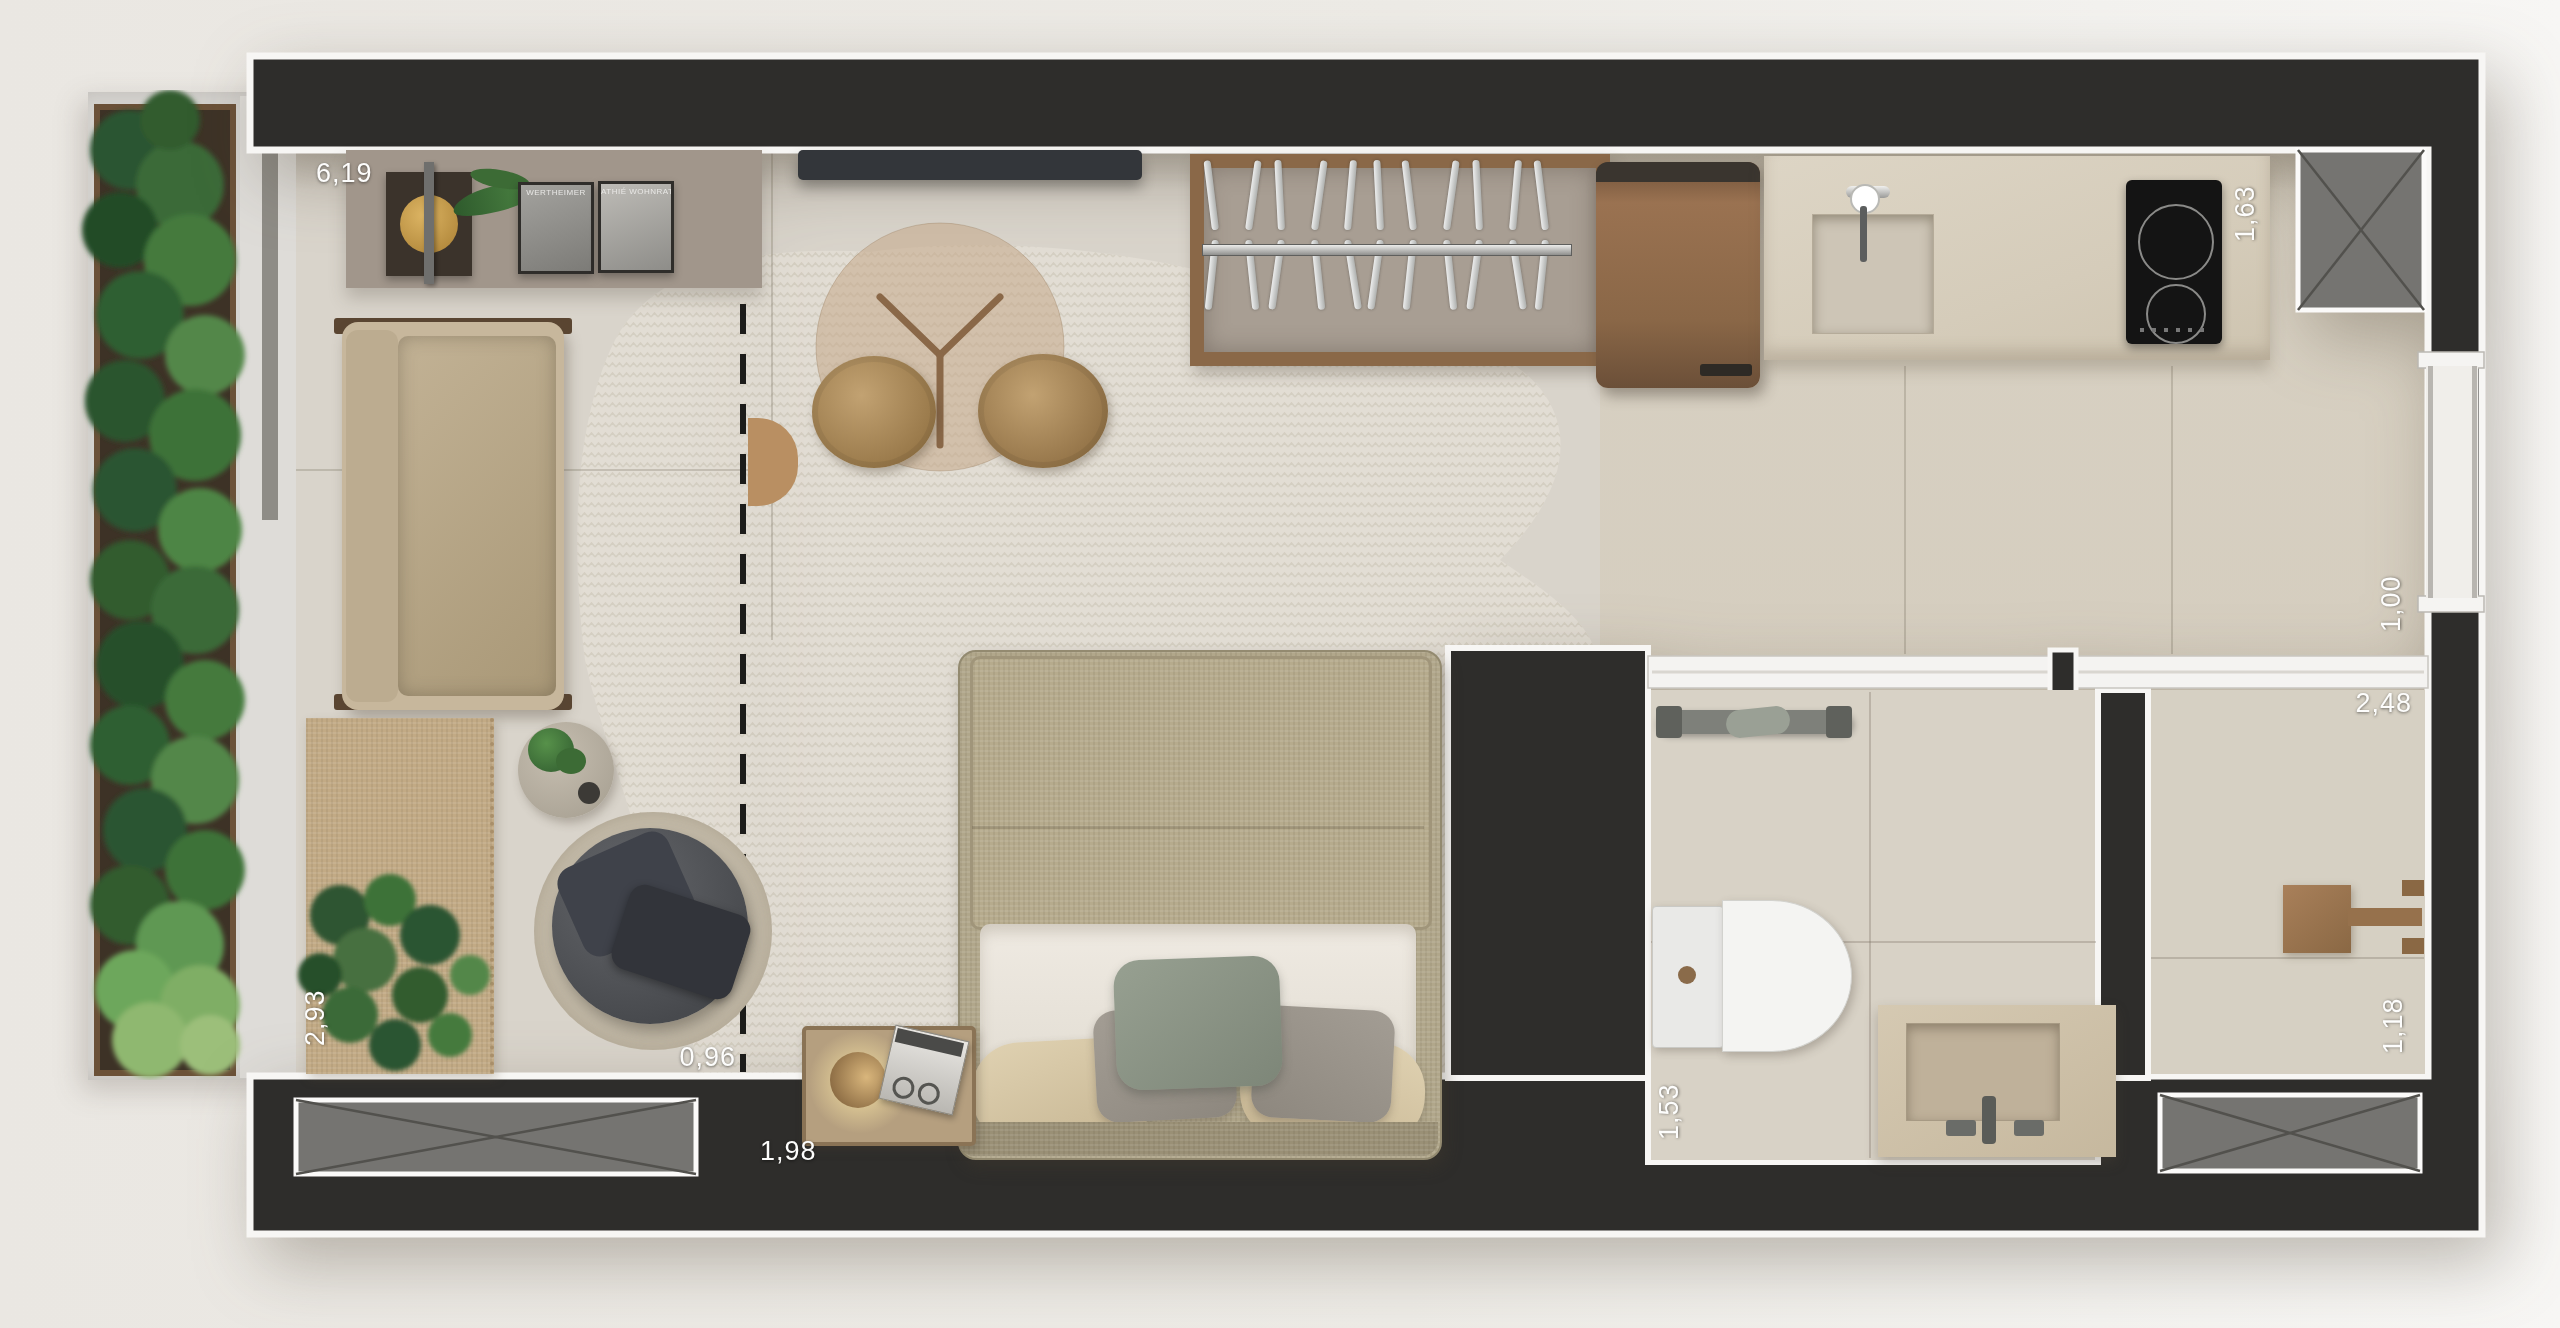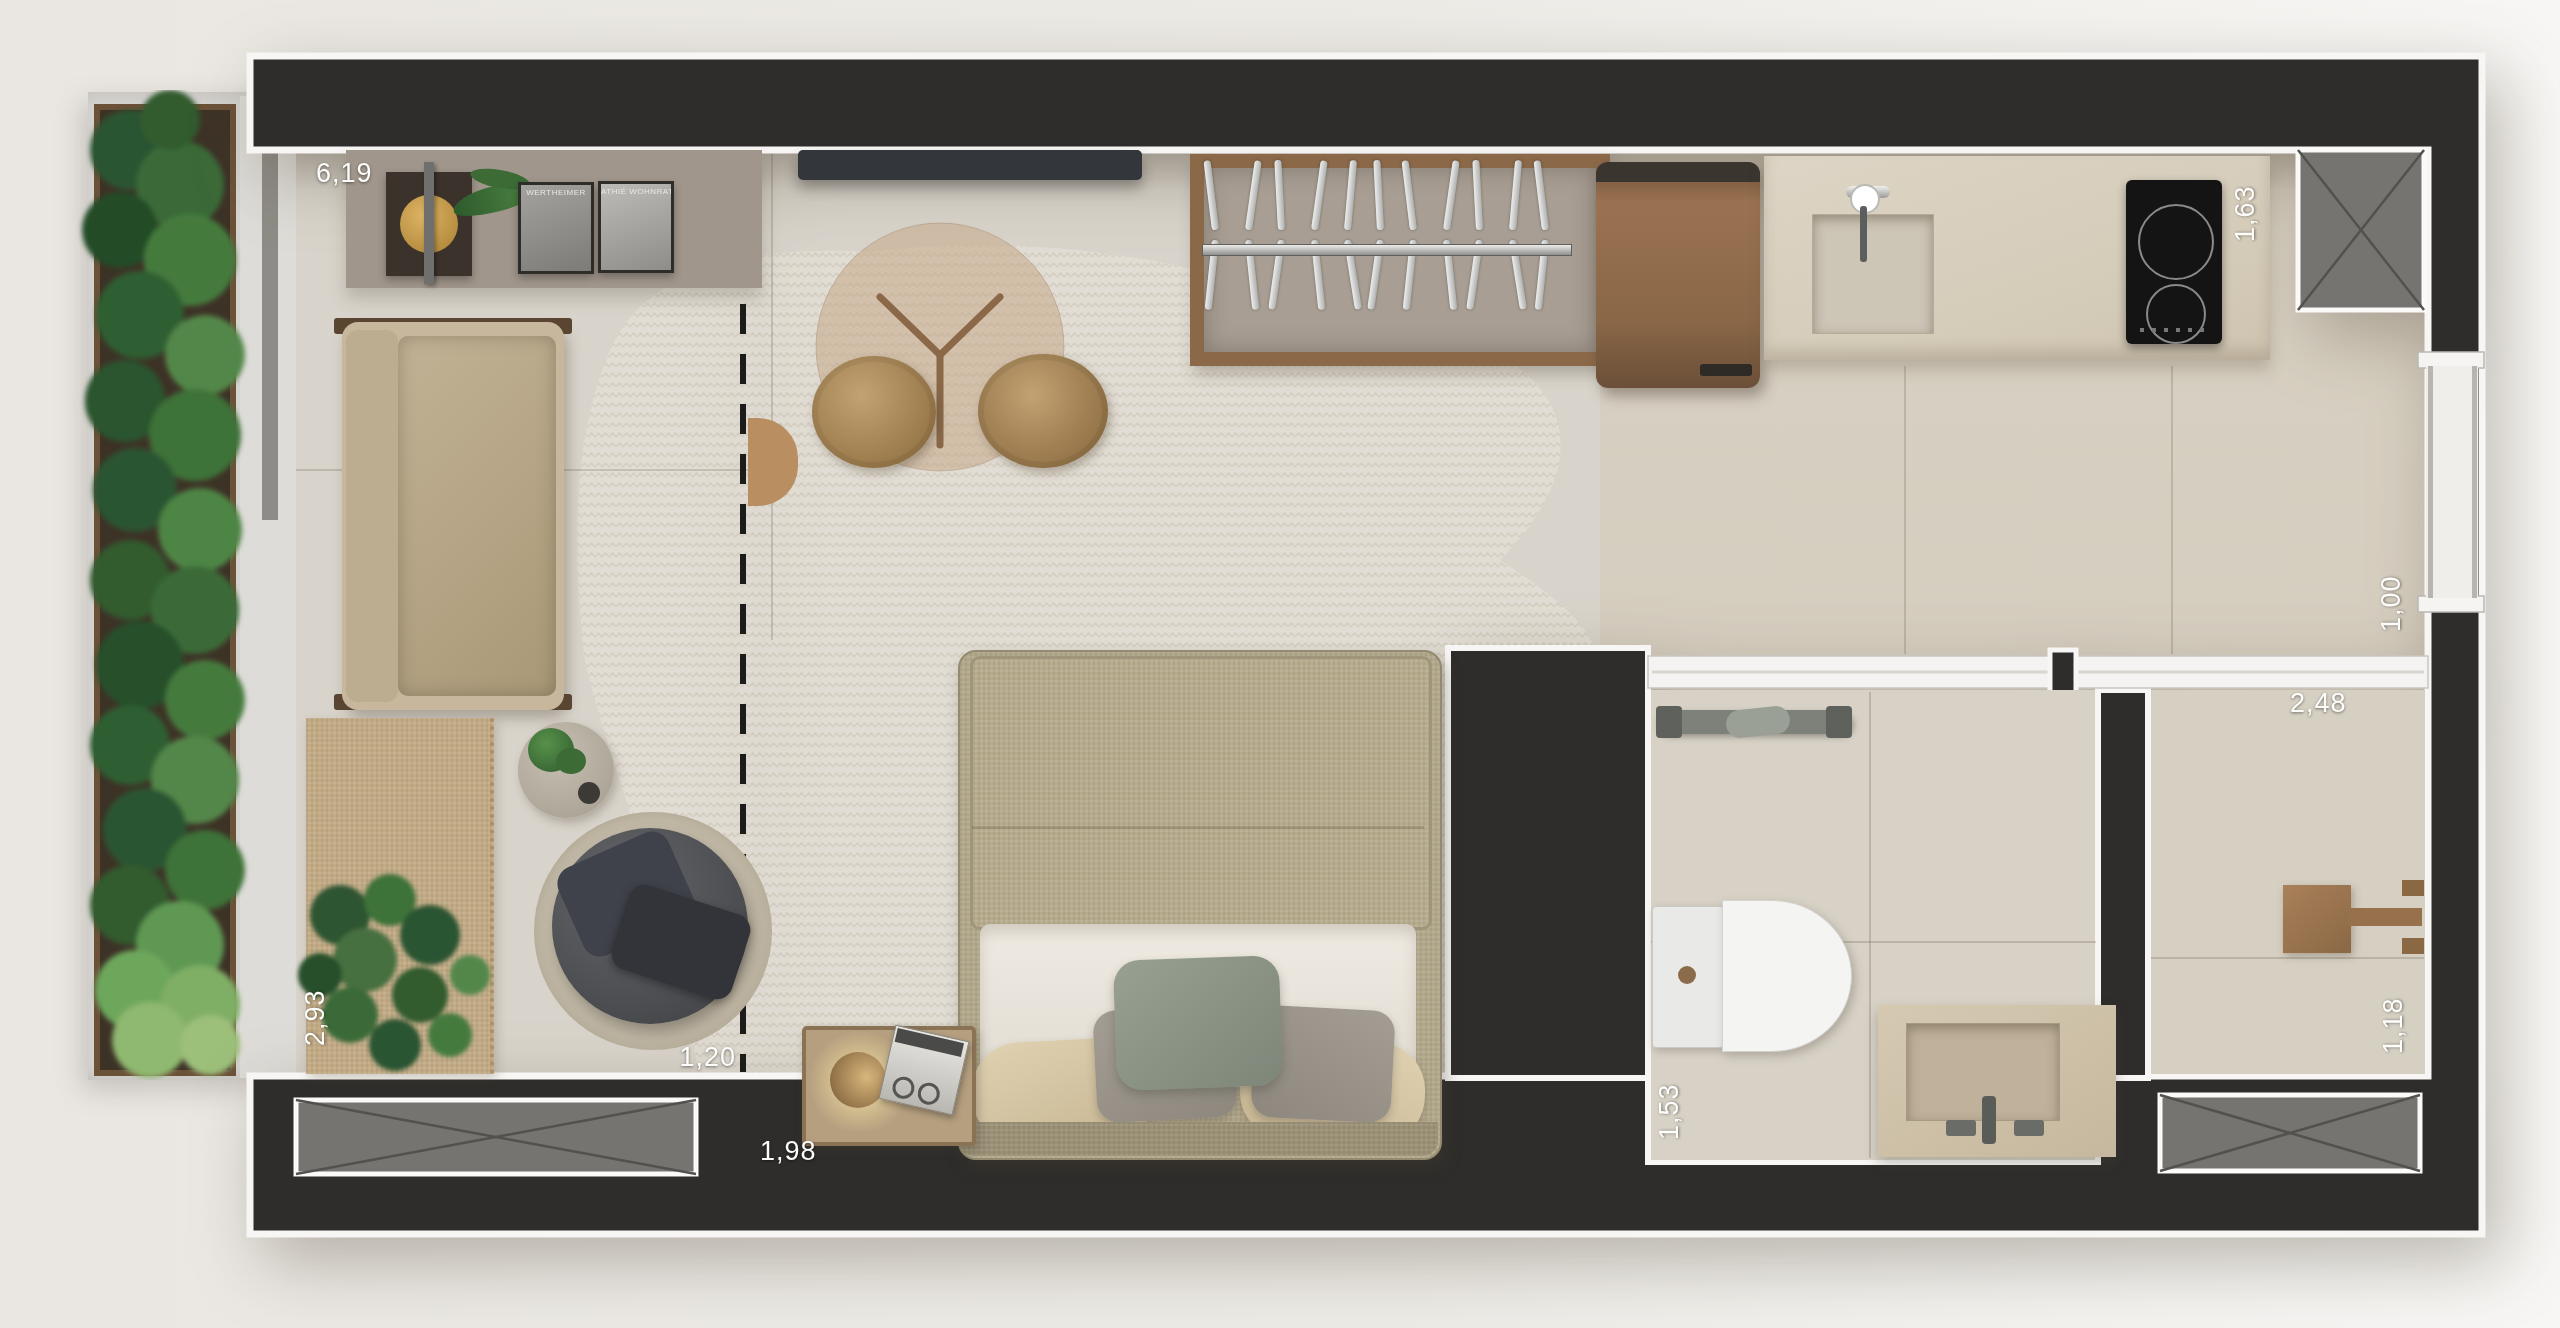--- a/index.html
+++ b/index.html
@@ -291,20 +291,20 @@
   <div class="a" style="left:2014px;top:1120px;width:30px;height:16px;background:#6a6c68;border-radius:3px;"></div>
 
   <div class="a" style="left:2283px;top:885px;width:68px;height:68px;background:linear-gradient(140deg,#a9805a,#8a6844);box-shadow:2px 3px 8px rgba(80,65,45,.35);"></div>
   <div class="a" style="left:2348px;top:908px;width:74px;height:18px;background:#96714c;"></div>
   <div class="a" style="left:2402px;top:880px;width:22px;height:16px;background:#8a6844;"></div>
   <div class="a" style="left:2402px;top:938px;width:22px;height:16px;background:#8a6844;"></div>
 
   <div class="dim a" style="left:316px;top:158px;">6,19</div>
   <div class="dim dim-v a" style="left:2230px;top:158px;height:112px;width:42px;">1,63</div>
   <div class="dim dim-v a" style="left:2376px;top:548px;height:112px;width:42px;">1,00</div>
-  <div class="dim a" style="left:2290px;top:688px;width:122px;text-align:left;">2,48</div>
+  <div class="dim a" style="left:2290px;top:688px;width:122px;text-align:right;">2,48</div>
   <div class="dim dim-v a" style="left:2378px;top:978px;height:96px;width:42px;">1,18</div>
   <div class="dim dim-v a" style="left:300px;top:968px;height:100px;width:42px;">2,93</div>
-  <div class="dim a" style="left:652px;top:1042px;width:84px;text-align:right;">1,20</div>
+  <div class="dim a" style="left:652px;top:1042px;width:84px;text-align:right;">0,96</div>
   <div class="dim a" style="left:760px;top:1136px;">1,98</div>
   <div class="dim dim-v a" style="left:1654px;top:1062px;height:100px;width:42px;">1,53</div>
 
 </div>
 
 </body></html>

